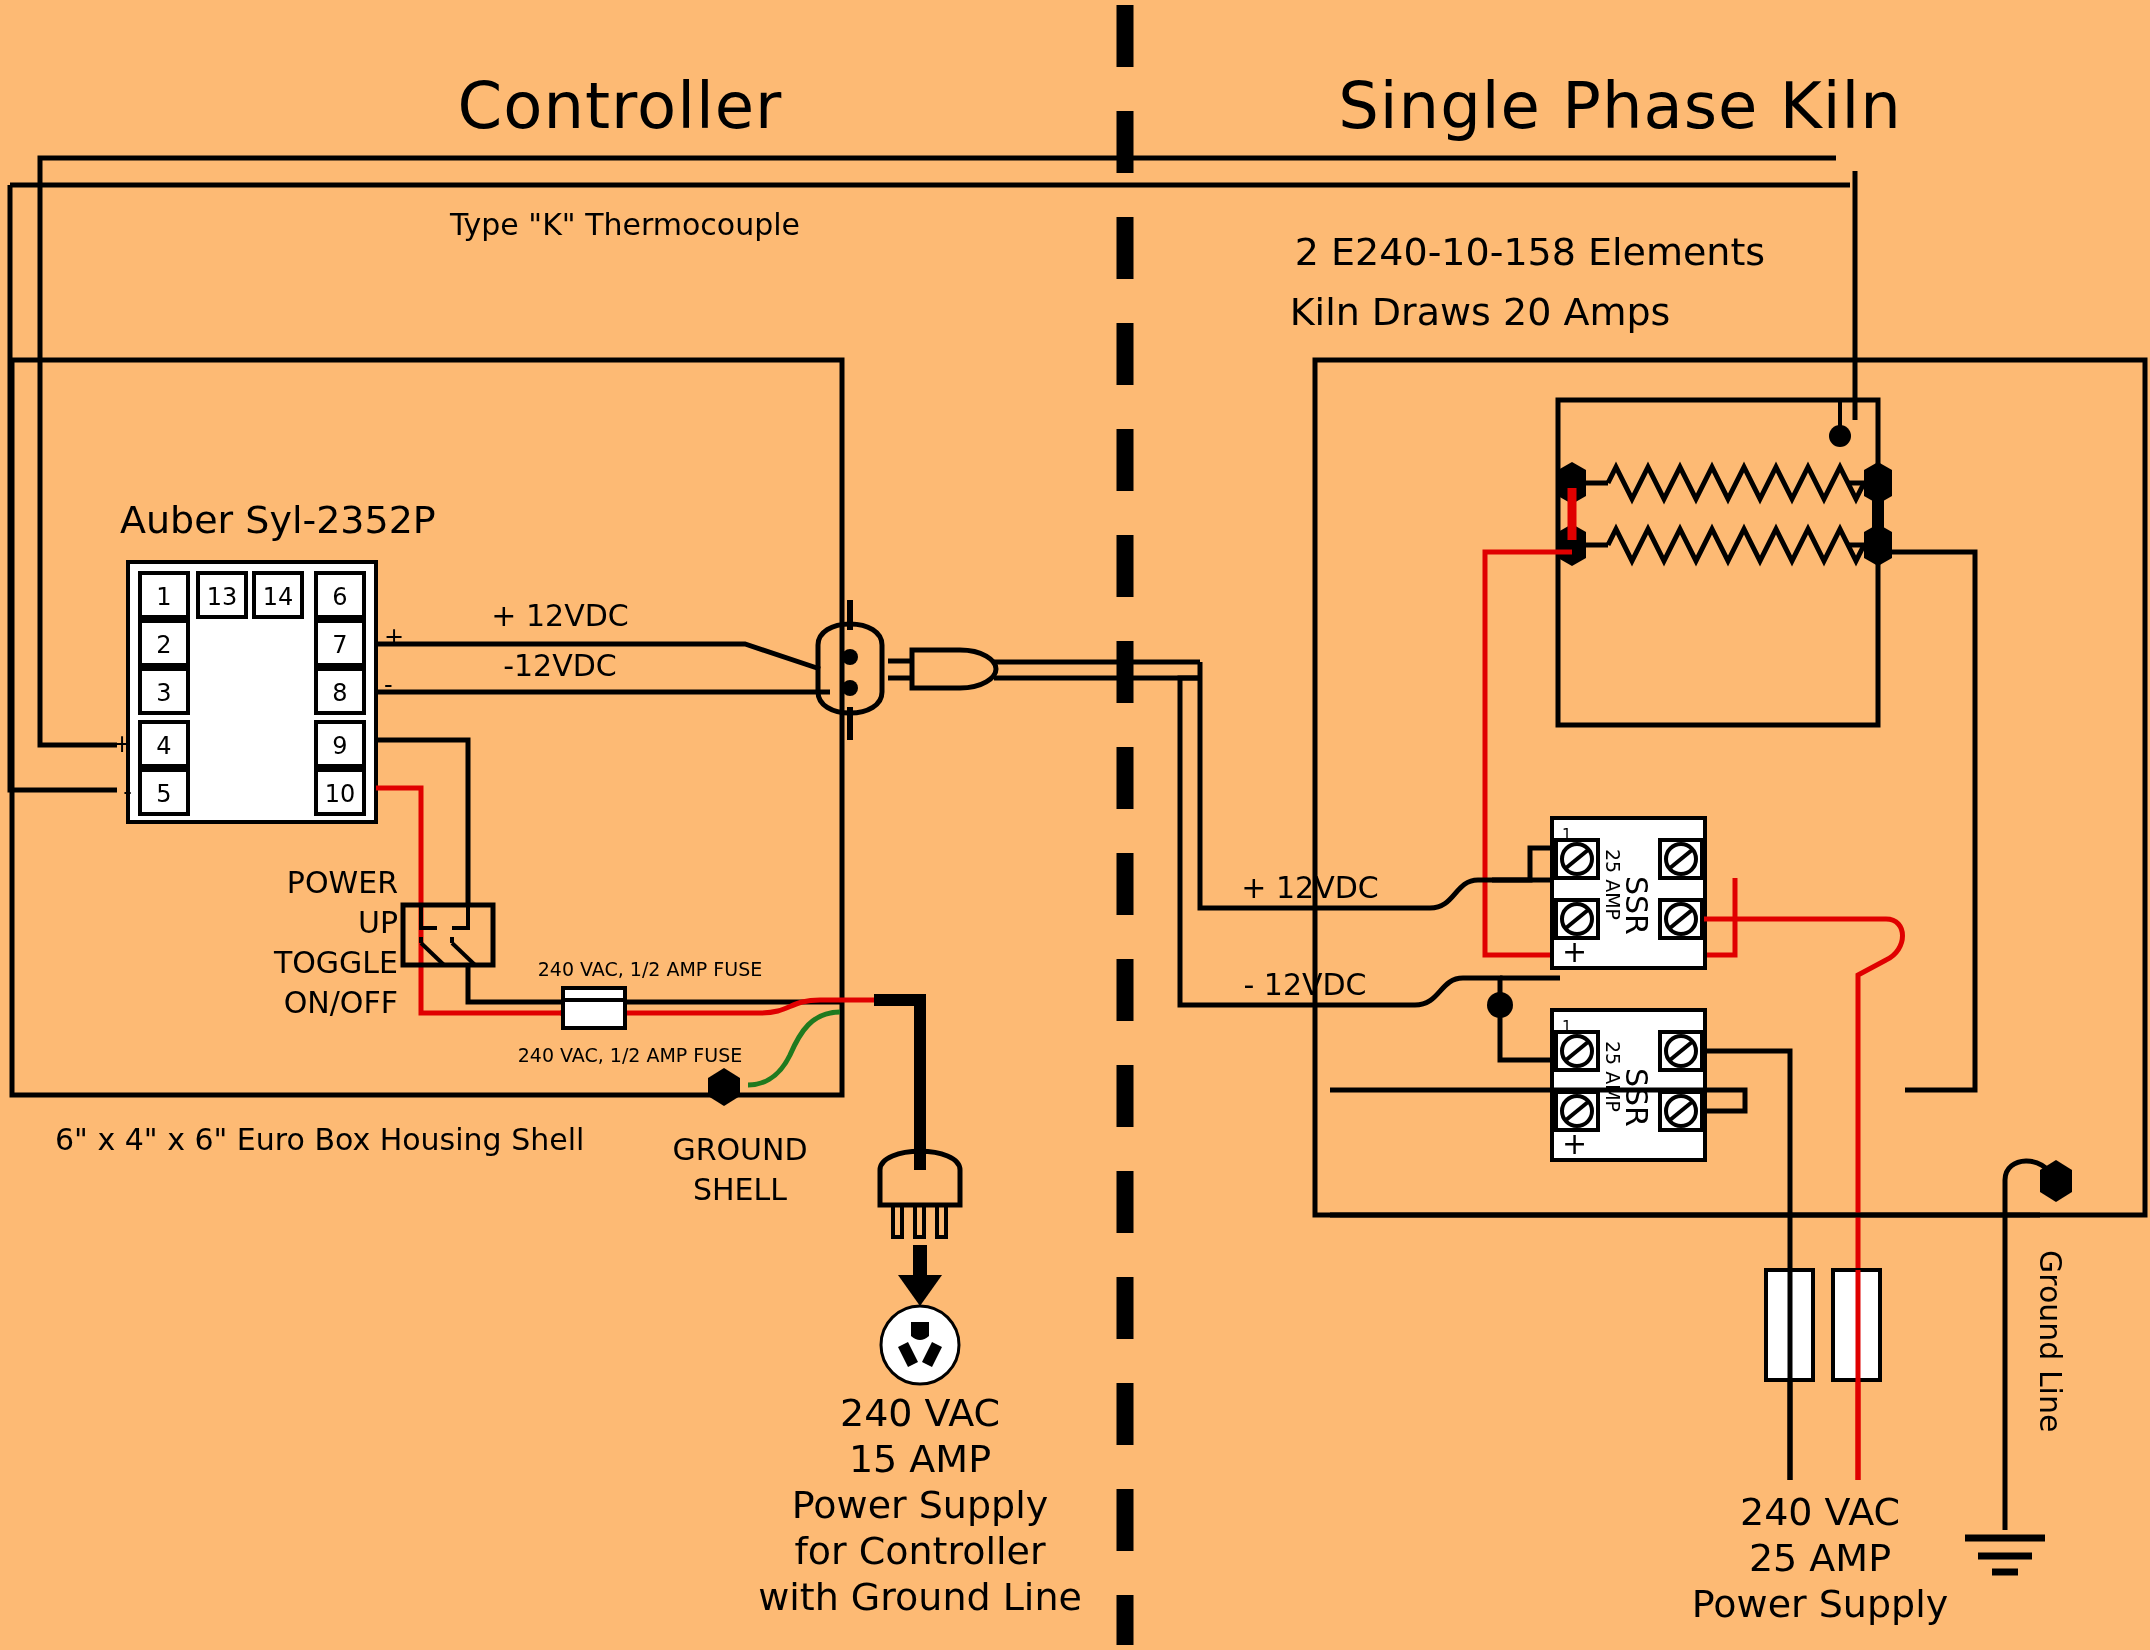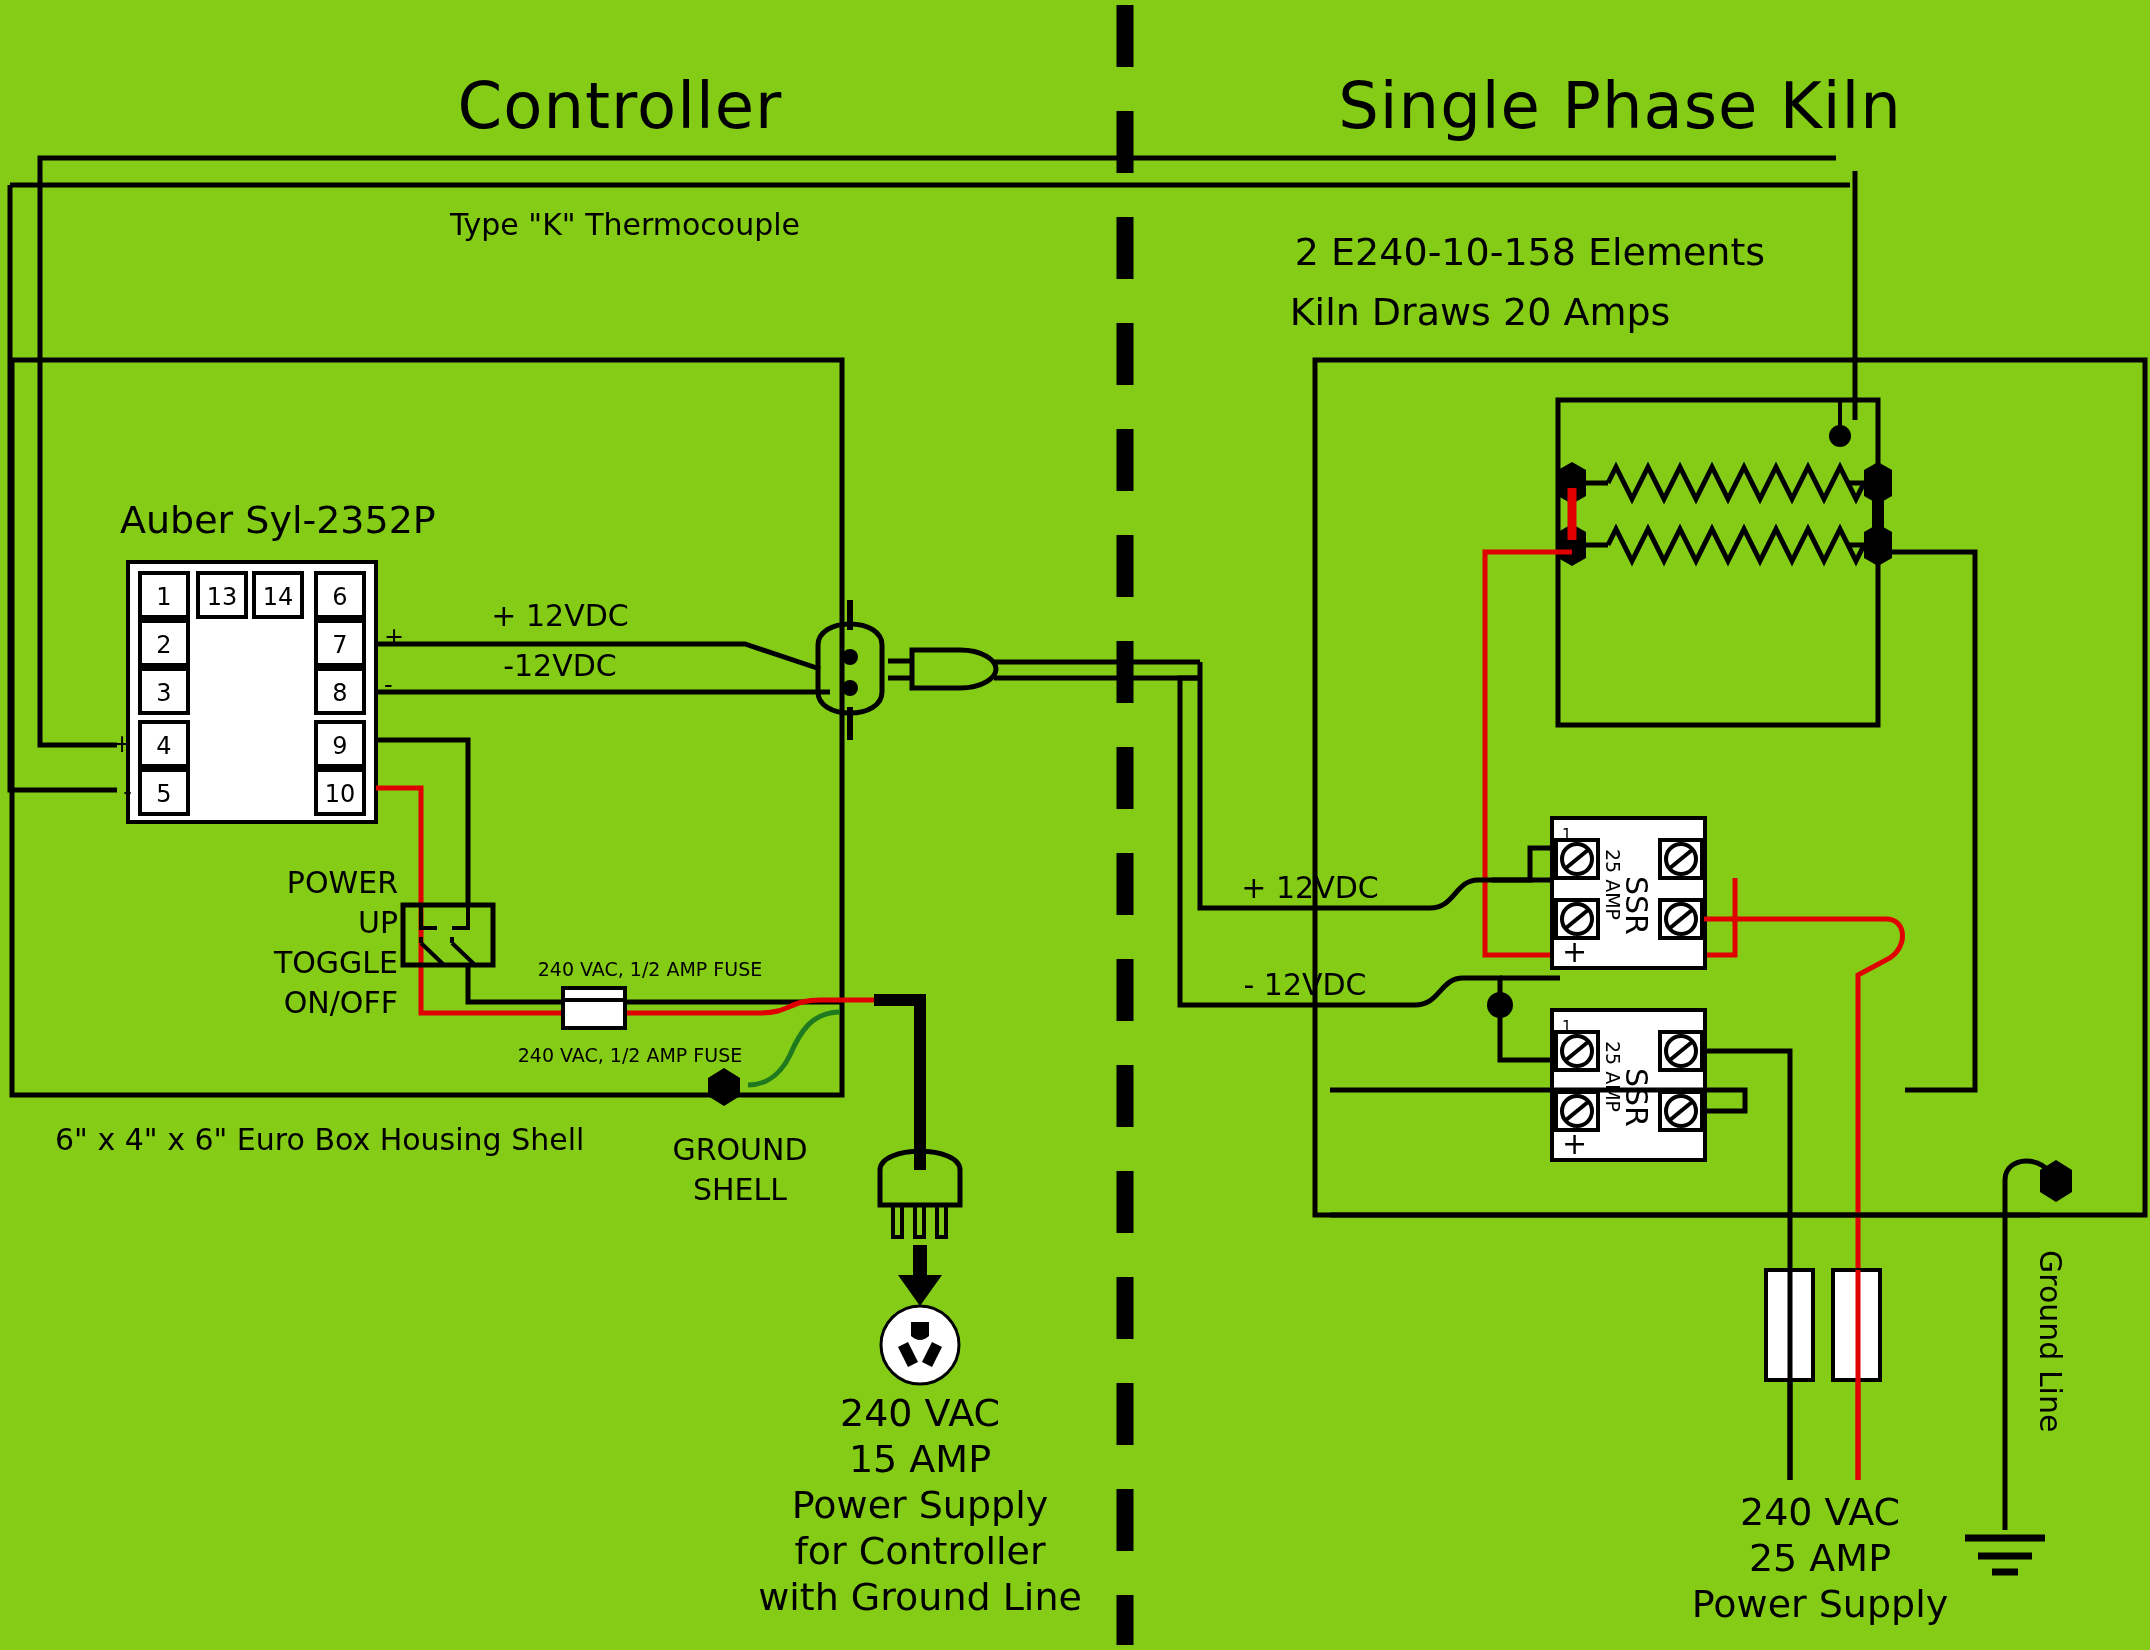--- a/index.html
+++ b/index.html
@@ -1,19 +1,19 @@
 <!DOCTYPE html>
 <html><head>
 <meta charset="utf-8">
 <style>
   html,body{margin:0;padding:0;background:#ffffff;}
   #root{
     position:relative;
     width:2150px;height:1650px;
-    background:#84cc16;
+    background:#fdba74;
     font-family:"DejaVu Sans", sans-serif;
     overflow:hidden;
   }
   svg{position:absolute;top:0;left:0;width:2150px;height:1650px;}
   .hw{ font-family:"DejaVu Sans", sans-serif; fill:#000; stroke:none; }
   .title{ font-size:64px; letter-spacing:1px; }
   .lbl-lg{ font-size:38px; }
   .lbl-md{ font-size:30px; }
   .lbl-sm{ font-size:24px; }
   .lbl-xs{ font-size:19px; }

